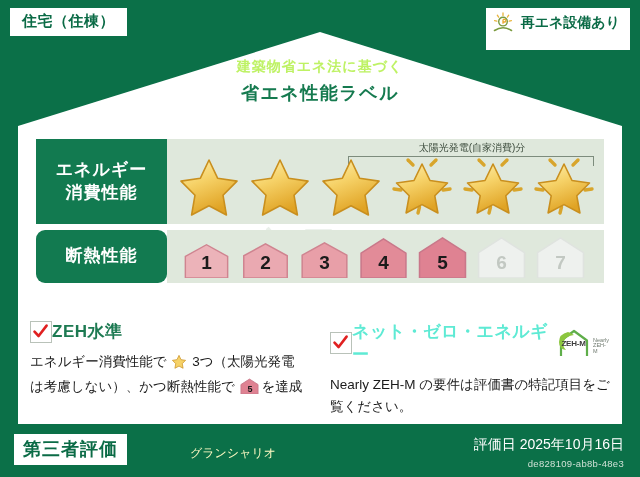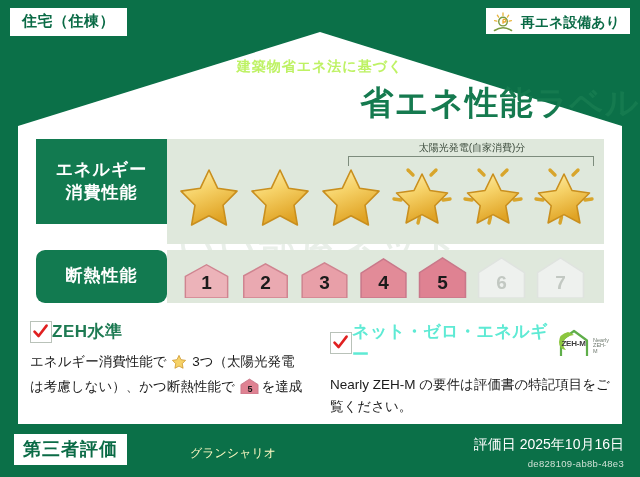--- a/index.html
+++ b/index.html
@@ -17,40 +17,40 @@
   .chip-housing{
     position:absolute;left:10px;top:8px;
     background:#ffffff;padding:5px 12px 6px 12px;
     font-size:15px;font-weight:bold;color:#0b6b46;
     letter-spacing:0.5px;line-height:1.1;
   }
 
   
   .chip-renew{
     position:absolute;right:10px;top:8px;
-    background:#ffffff;padding:4px 10px 0 6px;
+    background:#ffffff;padding:4px 10px 16px 6px;
     display:flex;align-items:center;gap:5px;
     font-size:14px;font-weight:bold;color:#0b6b46;
   }
   .sun-ico{width:24px;height:22px;flex:0 0 auto;display:block;}
 
   
   .house-panel{
     position:absolute;left:18px;top:32px;width:604px;height:392px;
     background:#ffffff;
     -webkit-clip-path:polygon(0% 24%,50% 0%,100% 24%,100% 100%,0% 100%);
     clip-path:polygon(0% 24%,50% 0%,100% 24%,100% 100%,0% 100%);
   }
 
   .title-wrap{
     position:absolute;left:0;right:0;top:58px;text-align:center;
     color:#157a4f;
   }
   .title-sub{font-size:14px;font-weight:bold;letter-spacing:1px;color:#bef264;}
-  .title-main{font-size:33px;font-weight:bold;letter-spacing:1.5px;margin-top:5px;color:#157a4f;text-align:right;}
+  .title-main{font-size:18px;font-weight:bold;letter-spacing:1.5px;margin-top:5px;color:#157a4f;}
 
   
   .watermark{
     position:absolute;left:0;right:0;top:222px;text-align:center;
     font-size:36px;font-weight:bold;color:#e9efe9;
     letter-spacing:4px;pointer-events:none;white-space:nowrap;
   }
 
   
   .rows{position:absolute;left:36px;top:139px;width:568px;}
@@ -58,21 +58,21 @@
   .row-label{
     flex:0 0 131px;background:#127a50;color:#ffffff;
     display:flex;flex-direction:column;align-items:center;justify-content:center;
     font-weight:bold;font-size:17px;line-height:1.35;letter-spacing:1px;
   }
   .row-body{
     flex:1 1 auto;background:#dfe8dc;position:relative;
     display:flex;align-items:center;
   }
   .row-energy .row-label{height:85px;}
-  .row-energy .row-body{height:105px;}
+  .row-energy .row-body{height:85px;}
   .row-insul .row-label{height:53px;font-size:17px;border-radius:9px;}
   .row-insul .row-body{height:53px;}
 
   
   .stars{display:flex;align-items:center;gap:3px;padding-left:8px;margin-top:4px;}
   .star-cell{position:relative;width:68px;height:66px;}
   .star-svg{position:absolute;left:0;top:0;width:68px;height:66px;}
 
   
   .solar-note{

